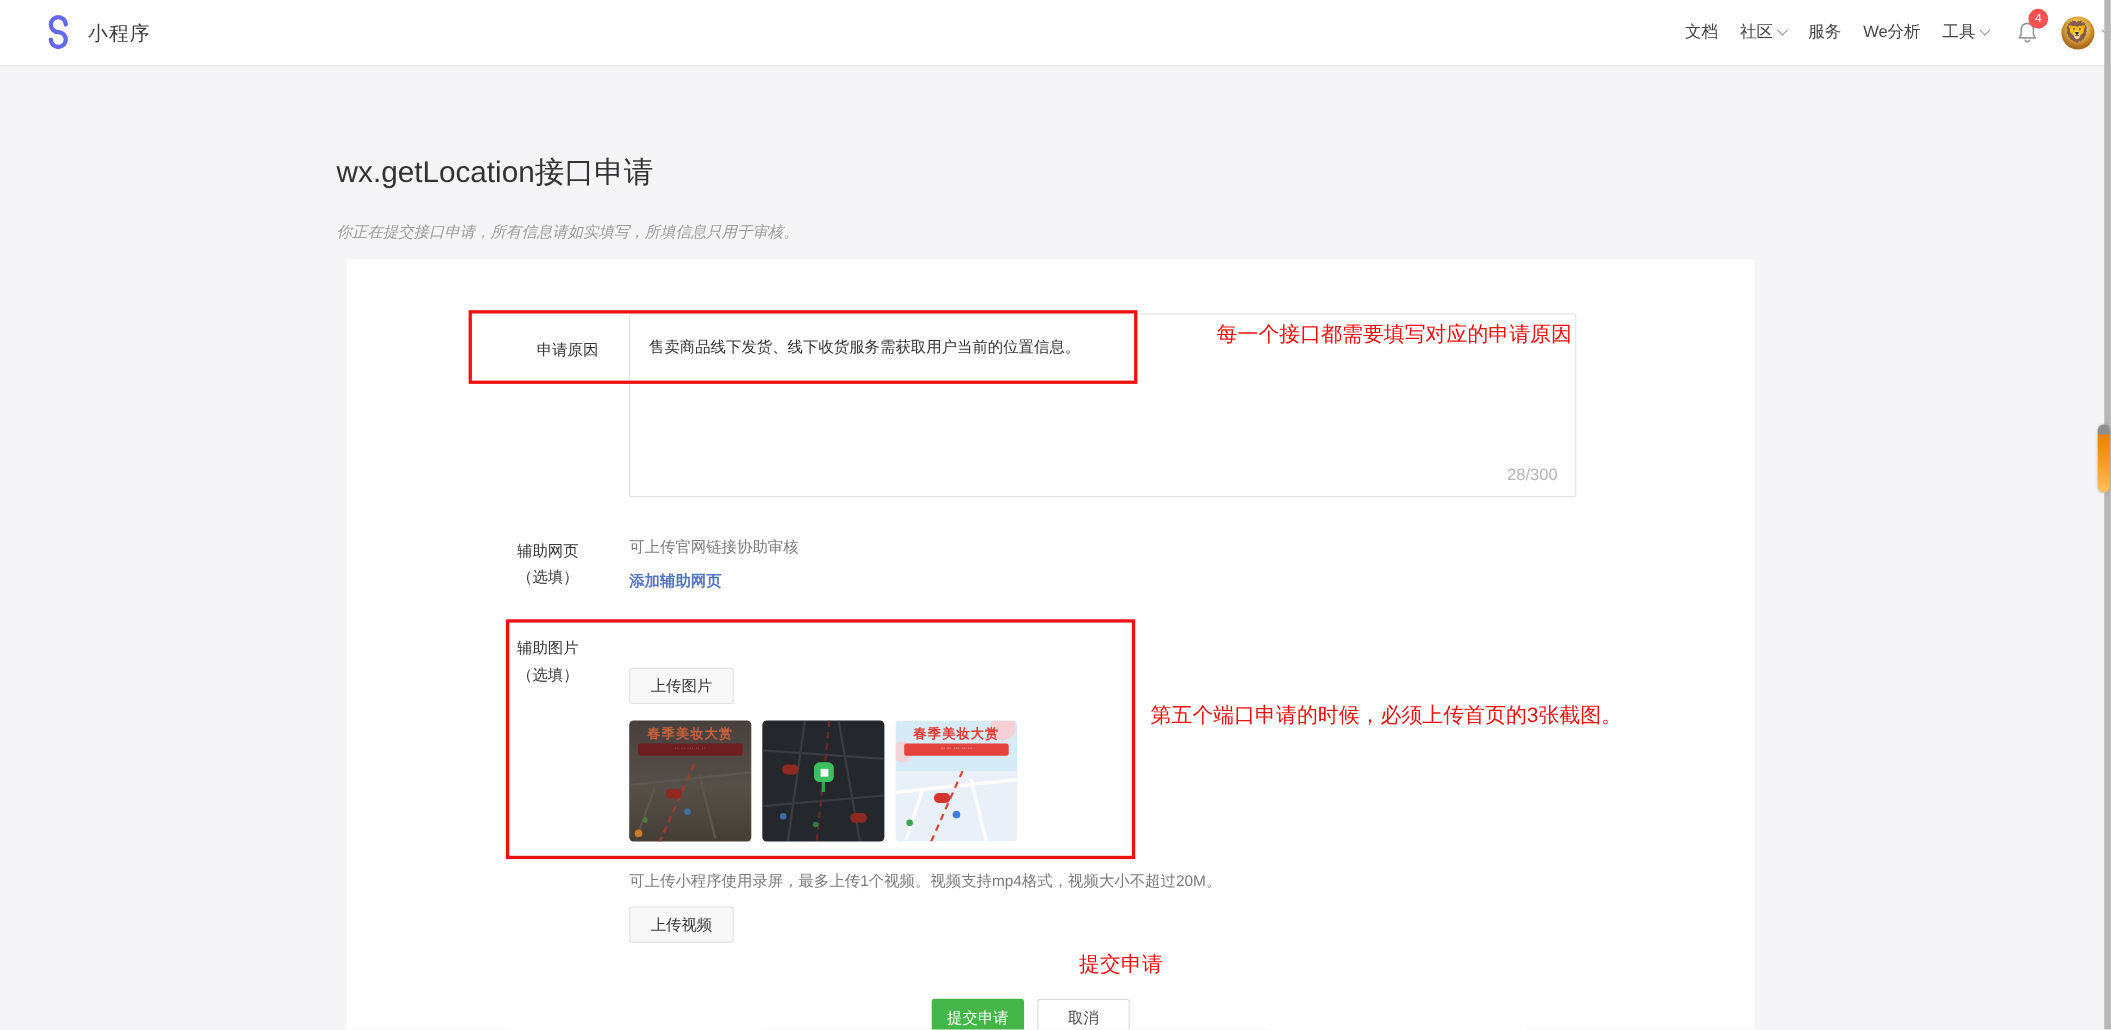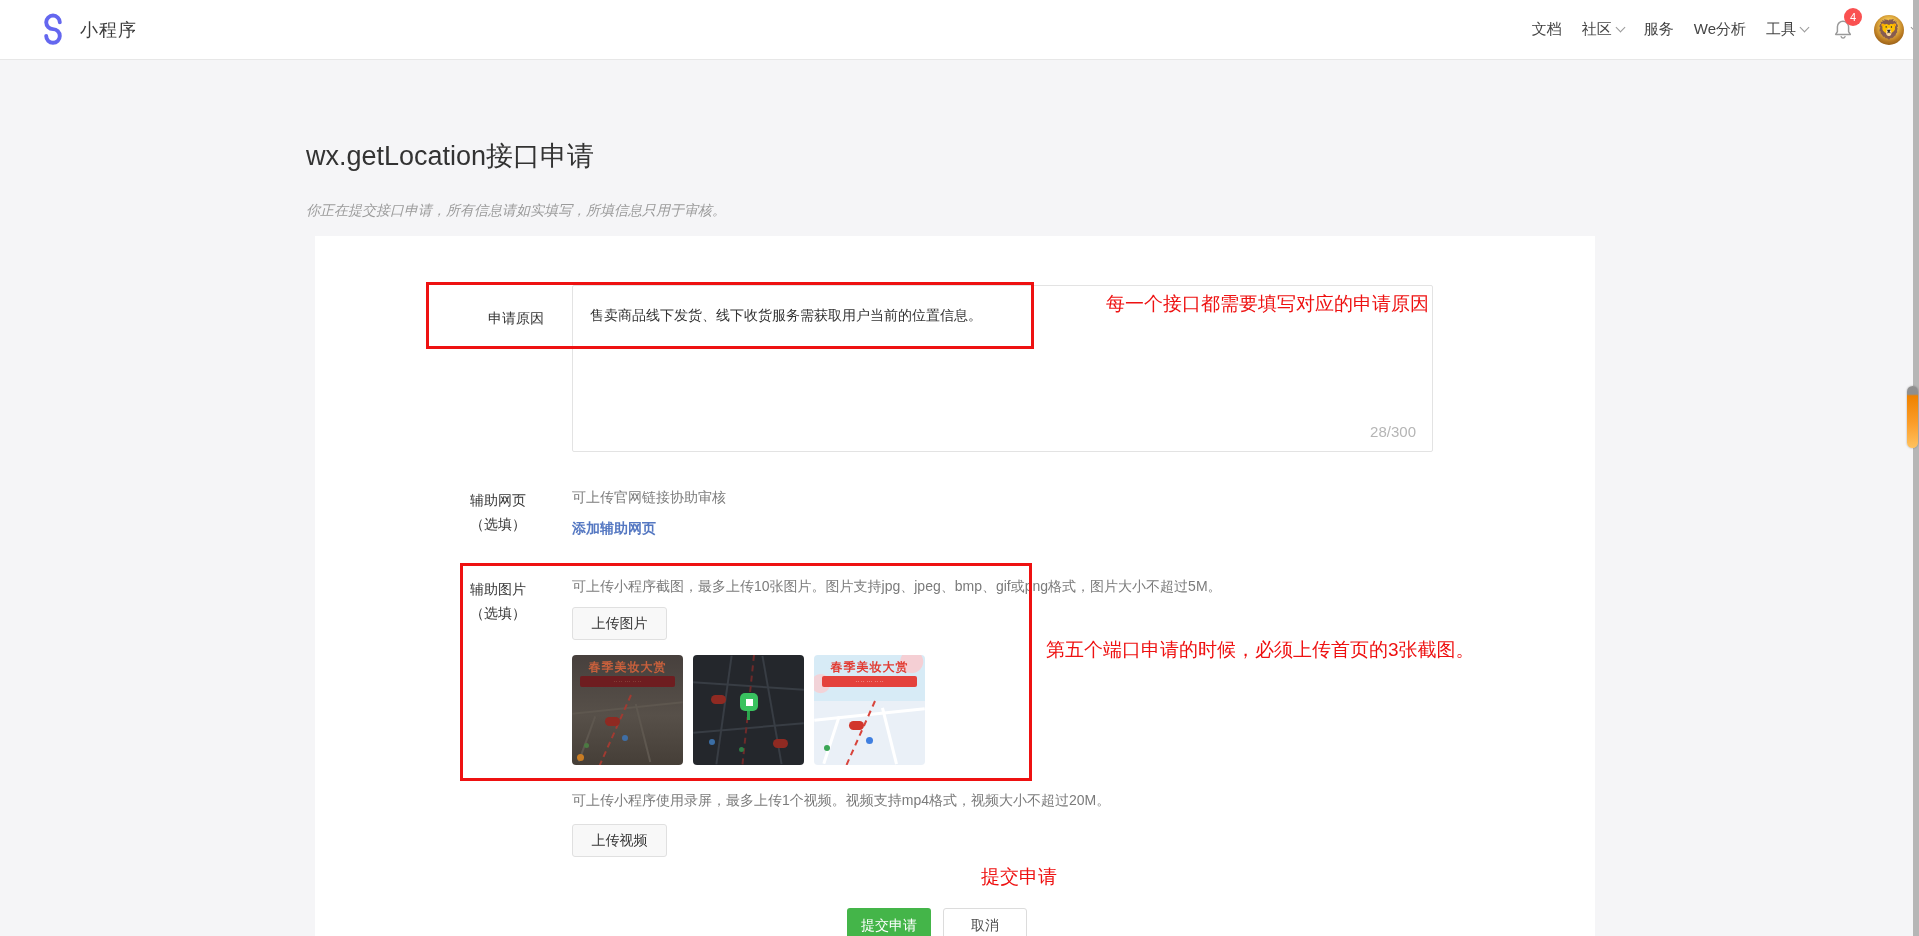--- a/index.html
+++ b/index.html
@@ -160,21 +160,20 @@
     <div>（选填）</div>
   </div>
   <div class="hint" style="left:572px;top:489px;">可上传官网链接协助审核</div>
   <div class="link" style="left:572px;top:520px;">添加辅助网页</div>
 
   <div class="redbox" style="left:460px;top:563px;width:572px;height:218px;"></div>
   <div class="form-label" style="top:577px;">
     <div>辅助图片</div>
     <div>（选填）</div>
   </div>
-  <div class="hint" style="left:572px;top:578px;">可上传小程序截图，最多上传10张图片。图片支持jpg、jpeg、bmp、gif或png格式，图片大小不超过5M。</div>
   <div class="upload-btn" style="left:572px;top:607px;">上传图片</div>
 
   <div class="thumbs">
 
     <div class="thumb t1">
       <div class="pbanner">春季美妆大赏</div>
       <div class="pstrip">·· ·· ··· ·· ··</div>
       <div class="mapline" style="left:0;top:52px;width:111px;height:2px;transform:rotate(-6deg);"></div>
       <div class="mapline" style="left:14px;top:60px;width:2px;height:48px;transform:rotate(20deg);"></div>
       <div class="mapline" style="left:70px;top:48px;width:2px;height:60px;transform:rotate(-14deg);"></div>

